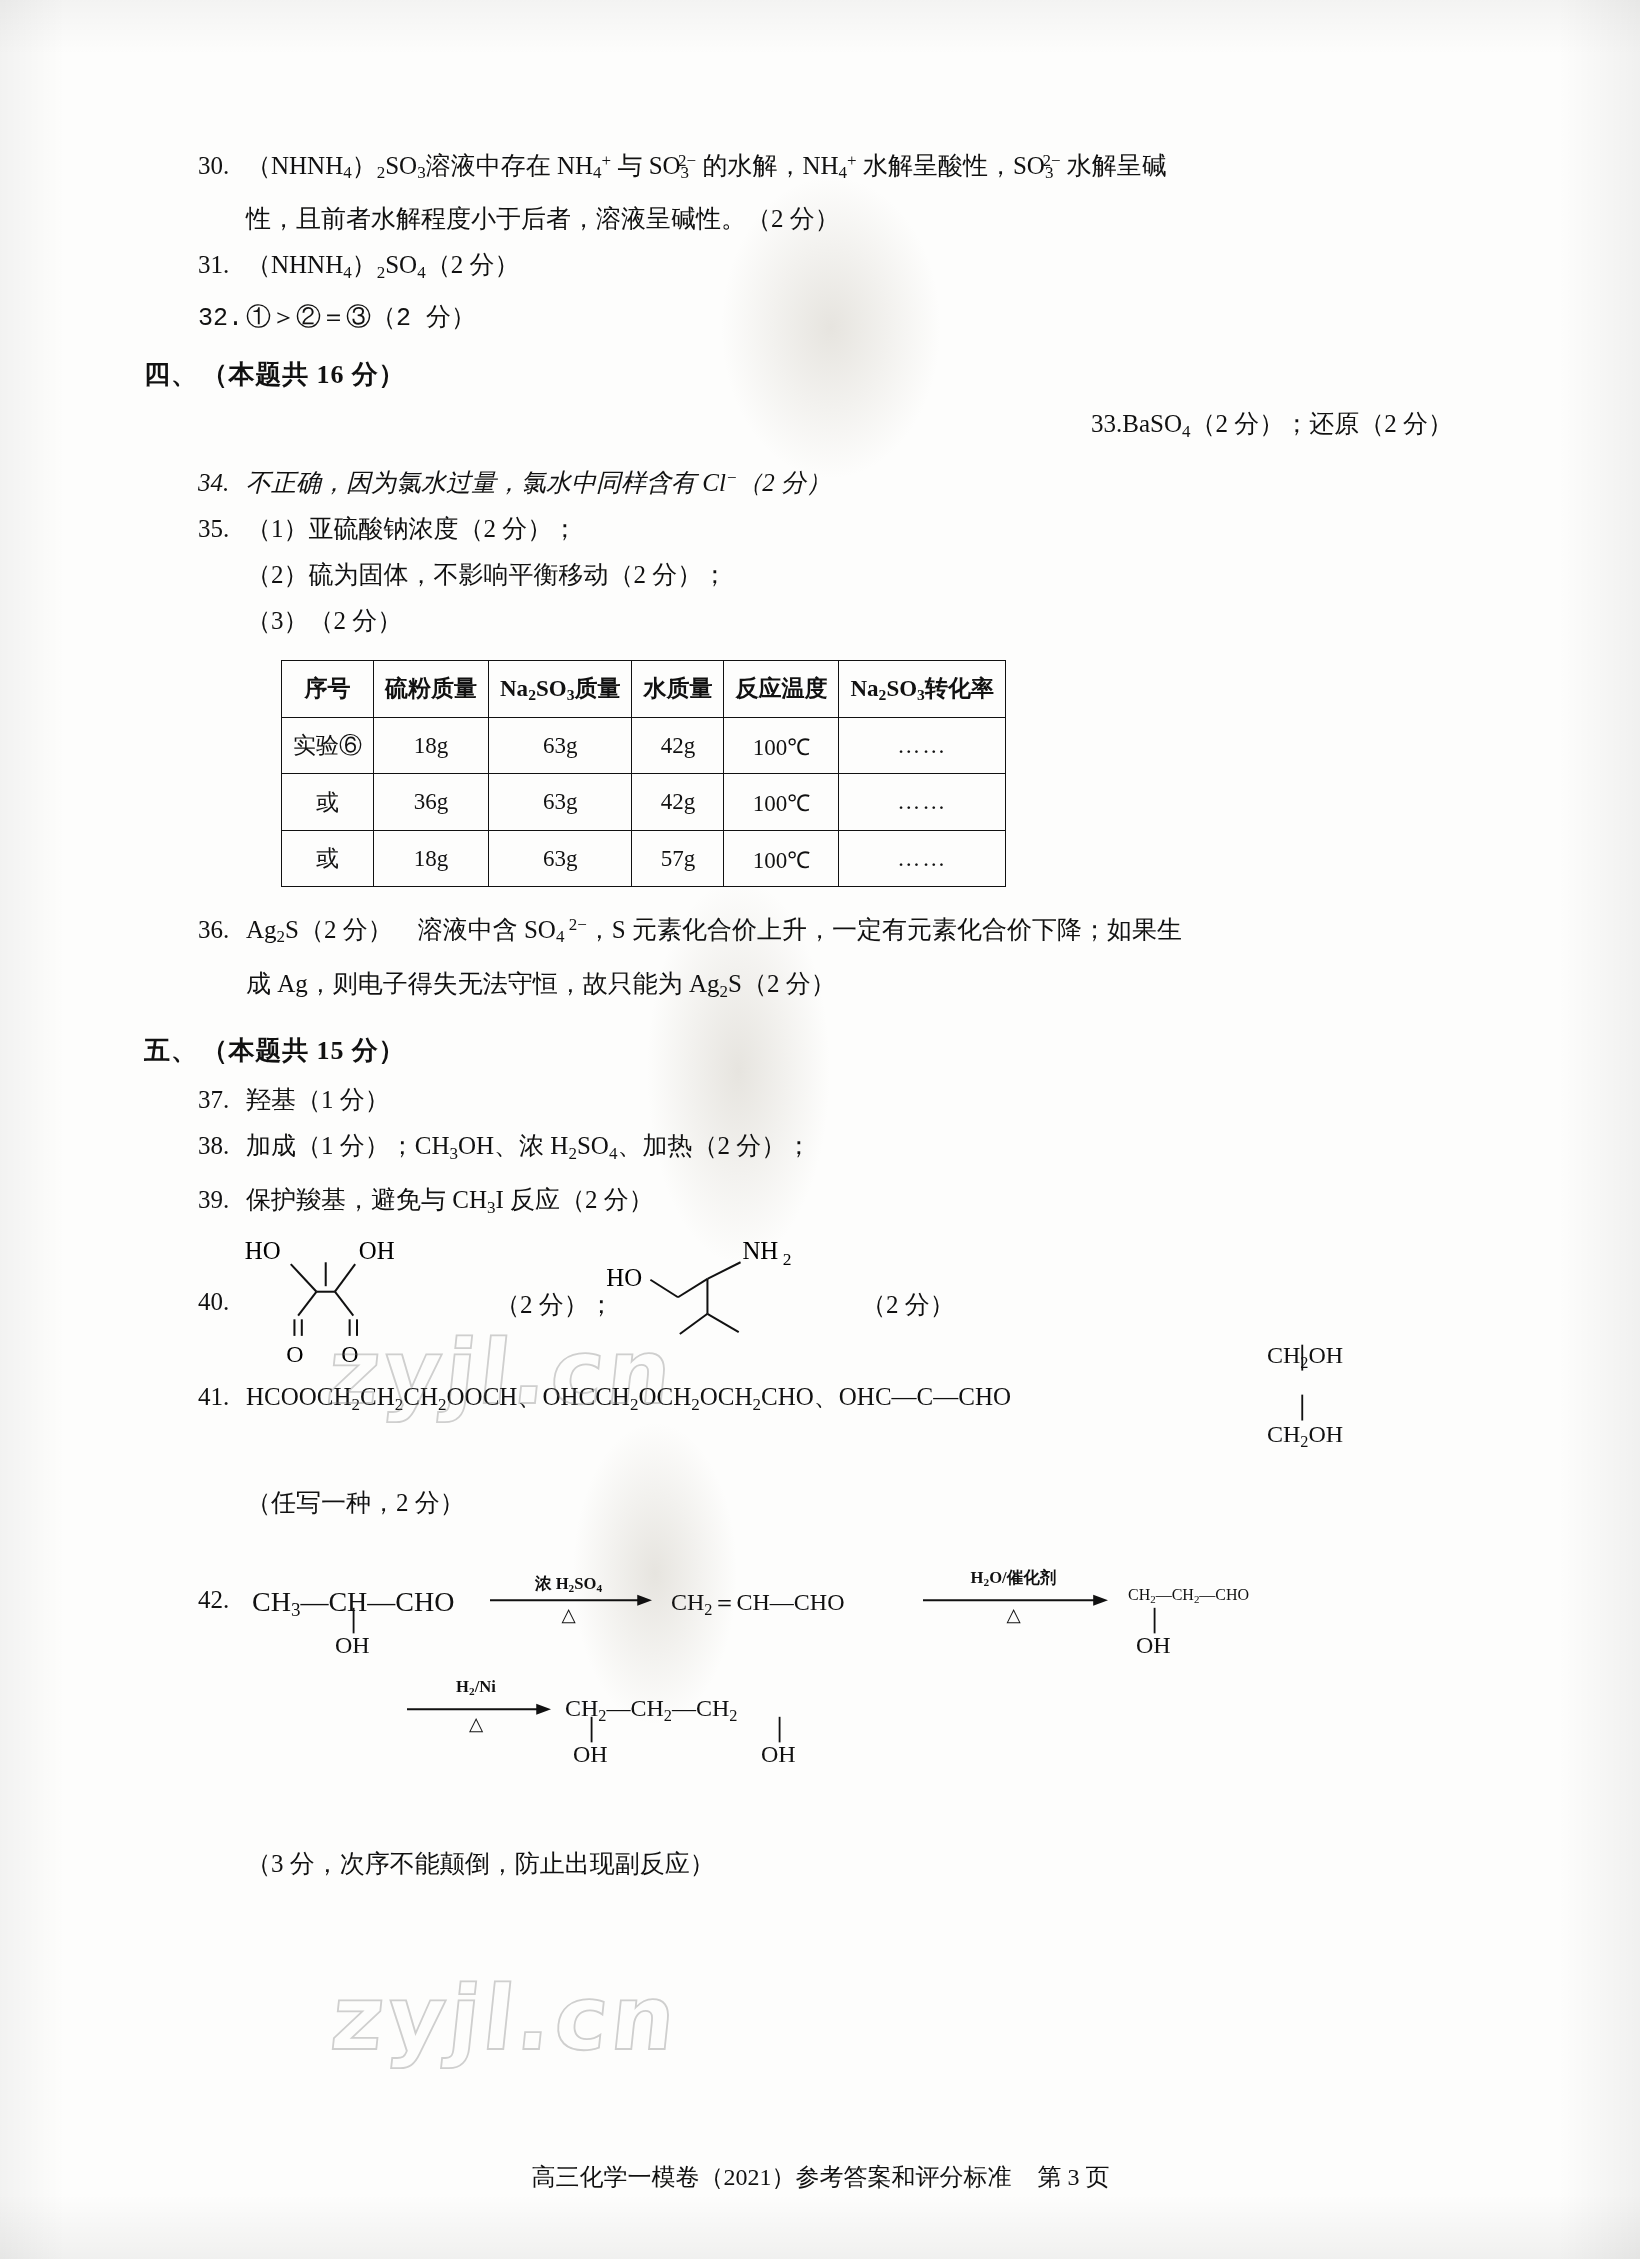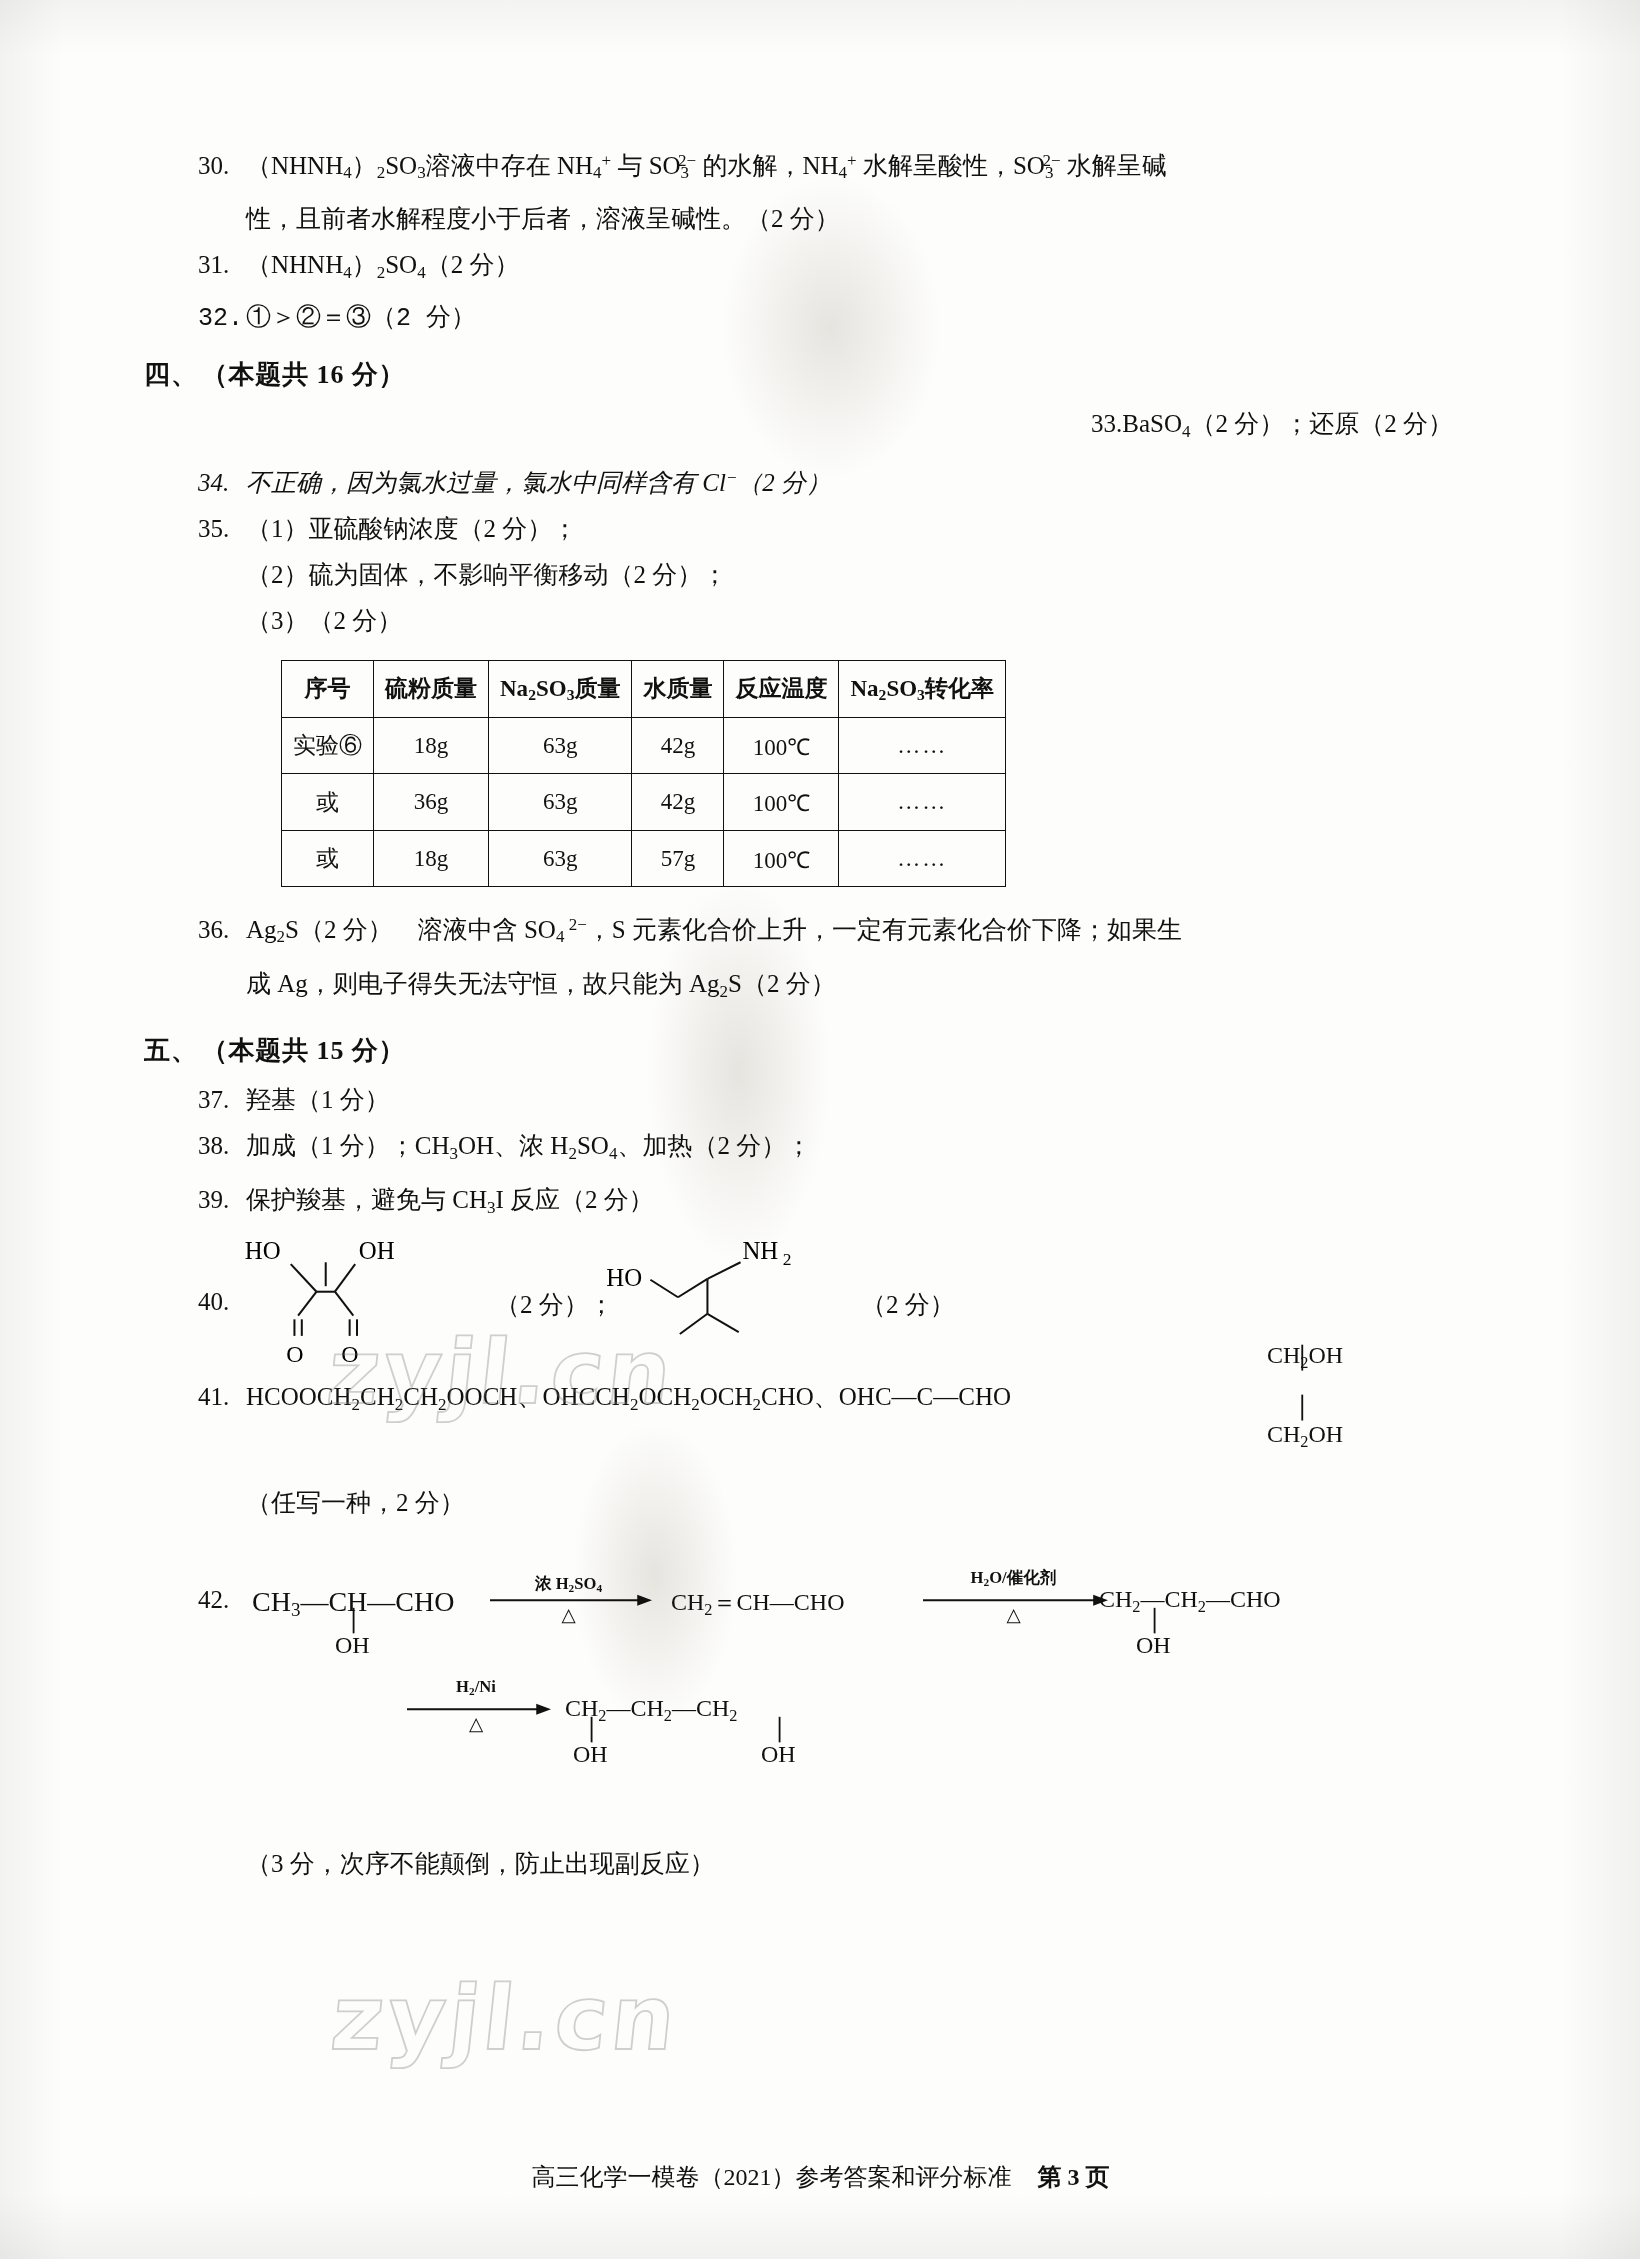--- a/index.html
+++ b/index.html
@@ -101,21 +101,21 @@
   }
   .wm1{ left:328px; top:1320px; font-size:89px; letter-spacing:3.7px; transform:skewX(-6deg); }
   .wm2{ left:332px; top:1966px; font-size:89px; letter-spacing:3.7px; transform:skewX(-6deg); }
   .footer{
     position:absolute;
     left:0; bottom:66px;
     width:100%;
     text-align:center;
     font-size:24px;
   }
-  .footer .pg{ font-weight:bold; margin-left:26px; }
+  .footer .pg{ font-weight:normal; margin-left:26px; }
 </style>
 </head>
 <body>
 
 <div class="page">
   <div class="scan-shade"></div>
   <div class="smudge" style="left:720px;top:175px;width:222px;height:305px;"></div>
   <div class="smudge" style="left:646px;top:877px;width:185px;height:388px;"></div>
   <div class="smudge" style="left:572px;top:1421px;width:166px;height:305px;"></div>
 
@@ -290,21 +290,21 @@
 
       <div style="position:absolute;left:473px;top:24px;font-size:24px;white-space:nowrap;">CH<sub>2</sub>＝CH—CHO</div>
 
       <div style="position:absolute;left:725px;top:0px;width:181px;text-align:center;"><span class="arrow-lbl">H<sub>2</sub>O/催化剂</span></div>
       <svg width="185" height="18.5" style="position:absolute;left:725px;top:29.5px;" viewBox="0 0 200 20">
         <line x1="0" y1="10" x2="186" y2="10" stroke="#111" stroke-width="2.2"></line>
         <polygon points="200,10 184,4 184,16" fill="#111"></polygon>
       </svg>
       <div style="position:absolute;left:725px;top:42px;width:181px;text-align:center;font-size:18.5px;">△</div>
 
-      <div style="position:absolute;left:901px;top:24px;font-size:24px;white-space:nowrap;">CH<sub>2</sub>—CH<sub>2</sub>—CHO</div>
+      <div style="position:absolute;left:930px;top:24px;font-size:16px;white-space:nowrap;">CH<sub>2</sub>—CH<sub>2</sub>—CHO</div>
       <div style="position:absolute;left:938px;top:70px;font-size:24px;">OH</div>
       <svg width="13" height="31" style="position:absolute;left:951px;top:44px;" viewBox="0 0 14 34">
           <line x1="6" y1="2" x2="6" y2="30" stroke="#111" stroke-width="2"></line>
         </svg>
 
       <div style="position:absolute;left:209px;top:109px;width:138px;text-align:center;"><span class="arrow-lbl">H<sub>2</sub>/Ni</span></div>
       <svg width="144" height="18.5" style="position:absolute;left:209px;top:138px;" viewBox="0 0 156 20">
         <line x1="0" y1="10" x2="142" y2="10" stroke="#111" stroke-width="2.2"></line>
         <polygon points="156,10 140,4 140,16" fill="#111"></polygon>
       </svg>

